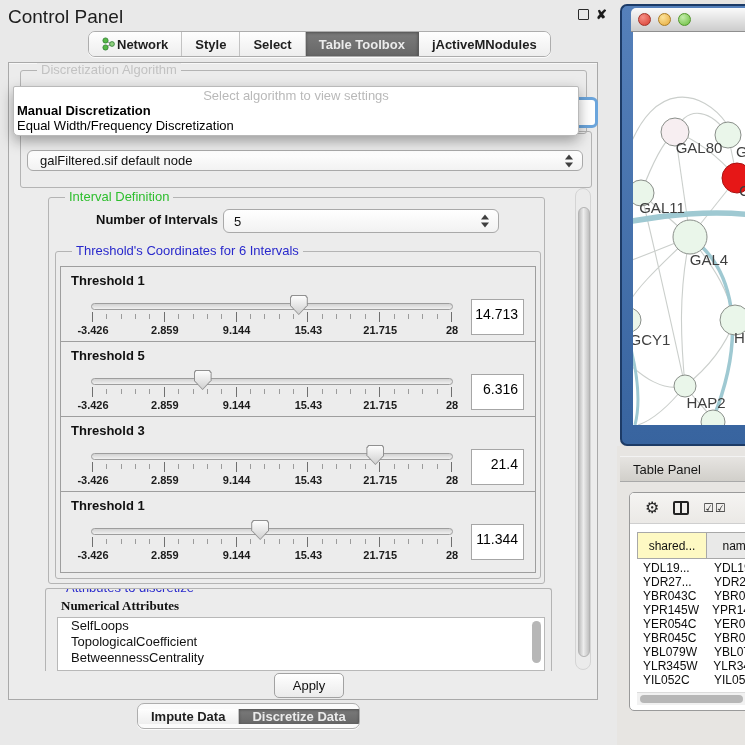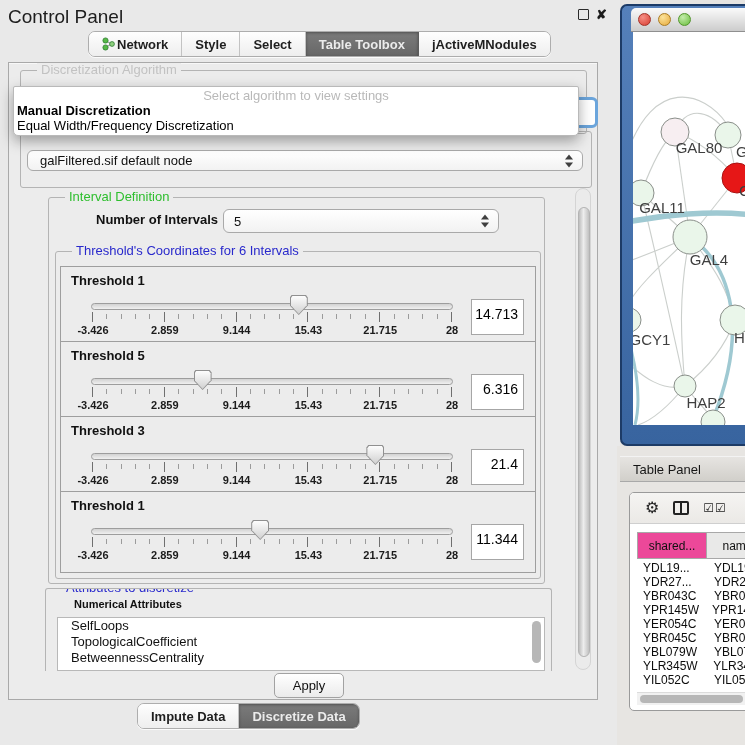--- a/index.html
+++ b/index.html
@@ -18,21 +18,21 @@
 
   
   .tabbar{display:flex;height:24px;border:1px solid #adadad;border-radius:7px;overflow:hidden;
           background:#fbfbfb;box-shadow:0 1px 0 rgba(255,255,255,.8);}
   .seg{display:flex;align-items:center;gap:2px;padding:0 13px;font-size:13px;font-weight:bold;color:#1e1e1e;
        background:linear-gradient(#fefefe,#eeeeee);border-right:1px solid #c3c3c3;white-space:nowrap;}
   .seg:last-child{border-right:none;}
   .seg.selected{background:linear-gradient(#7b7b7b,#676767);color:#ebebeb;border-right-color:#5c5c5c;
                 box-shadow:inset 0 1px 3px rgba(0,0,0,.35);}
   .top-tabs{left:88px;top:31px;}
-  .bottom-tabs{left:137px;top:703px;}
+  .bottom-tabs{left:137px;top:703px;align-items:center;}
 
   
   .content{left:8px;top:62px;width:588px;height:636px;border:1px solid #a9a9a9;background:#ececec;
            box-shadow:inset 0 1px 0 #f8f8f8;}
 
   .group{position:absolute;border:1px solid #b4b4b4;border-radius:3px;}
   .gtitle{position:absolute;top:-8px;left:16px;background:#ececec;padding:0 4px;font-size:13px;line-height:14px;}
 
   
   .alg-group{left:20px;top:70px;width:565px;height:62px;}
@@ -90,21 +90,21 @@
          background-size:360px 10px,352px 5px;
          background-position:1px 0,1px 2px;background-repeat:no-repeat;}
   .ticklabels{position:absolute;left:30px;top:57px;width:361px;height:13px;}
   .ticklabel{position:absolute;transform:translateX(-50%);font-size:11px;font-weight:bold;color:#1b1b1b;white-space:nowrap;}
   .valuebox{position:absolute;left:410px;top:32px;width:53px;height:36px;background:#fff;border:1px solid #a6a6a6;
             font-size:14px;color:#000;text-align:right;line-height:29px;padding-right:5px;box-sizing:border-box;}
 
   
   .attr-group{left:45px;top:588px;width:505px;height:82px;border-bottom:none;border-bottom-left-radius:0;border-bottom-right-radius:0;overflow:hidden;}
   .attr-group > .gtitle{color:#2929cc;}
-  .attr-label{position:absolute;left:28px;top:9px;font-size:11px;font-weight:bold;color:#111;}
+  .attr-label{position:absolute;left:15px;top:9px;font-size:13px;font-weight:bold;color:#111;font-family:Liberation Serif, serif;}
   .attr-list{position:absolute;left:11px;top:28px;width:488px;height:54px;background:#fff;border:1px solid #b8b8b8;
              overflow:hidden;box-sizing:border-box;}
   .attr-item{font-size:13px;color:#111;padding-left:13px;height:16px;line-height:16px;white-space:nowrap;}
   .attr-scroll{position:absolute;right:3px;top:3px;width:9px;height:42px;border-radius:5px;background:#b7b7b7;}
 
   .apply-btn{left:274px;top:673px;width:68px;height:23px;border:1px solid #a2a2a2;border-radius:5px;
              background:linear-gradient(#ffffff,#ebebeb);font-size:13px;color:#111;
              display:flex;align-items:center;justify-content:center;}
 
   
@@ -128,21 +128,21 @@
   .tbl-window{left:629px;top:492px;width:140px;height:219px;background:#fff;border:1px solid #9a9a9a;
               border-radius:5px 0 0 5px;box-sizing:border-box;overflow:hidden;}
   .tbl-toolbar{height:30px;background:linear-gradient(#f5f4f2,#ebe9e6);border-bottom:1px solid #cfcfcf;
                display:flex;align-items:center;gap:14px;padding-left:15px;}
   .gear{font-size:16px;color:#262626;line-height:1;}
   .split-icon{width:16px;height:14px;border:2px solid #222;border-radius:2px;position:relative;box-sizing:border-box;}
   .split-icon::after{content:"";position:absolute;left:50%;top:0;bottom:0;width:2px;background:#222;transform:translateX(-1px);}
   .checks{font-size:12px;color:#222;letter-spacing:1px;}
   .tbl-header{display:flex;height:25px;margin:8px 0 0 7px;border:1px solid #a8a8a8;border-right:none;font-size:12px;color:#111;}
   .th-cell{display:flex;align-items:center;justify-content:center;box-sizing:border-box;}
-  .th-shared{width:70px;background:#ec4899;border-right:1px solid #a8a8a8;}
+  .th-shared{width:70px;background:#fef9c3;border-right:1px solid #a8a8a8;}
   .th-name{width:62px;background:#e9e9e8;}
   .tbl-rows{margin-left:7px;overflow:hidden;height:132px;margin-top:2px;}
   .trow{display:flex;height:14px;font-size:12px;color:#0c0c0c;line-height:14px;}
   .trow .c1{width:64px;padding-left:6px;white-space:nowrap;overflow:hidden;}
   .trow .c2{padding-left:7px;white-space:nowrap;}
   .hscroll{position:absolute;left:7px;right:0;bottom:5px;height:12px;background:#f1f1f1;border-top:1px solid #dcdcdc;}
   .hthumb{position:absolute;left:3px;top:2px;width:103px;height:8px;border-radius:4px;background:#b7b7b7;}
 </style>
 </head>
 <body>

